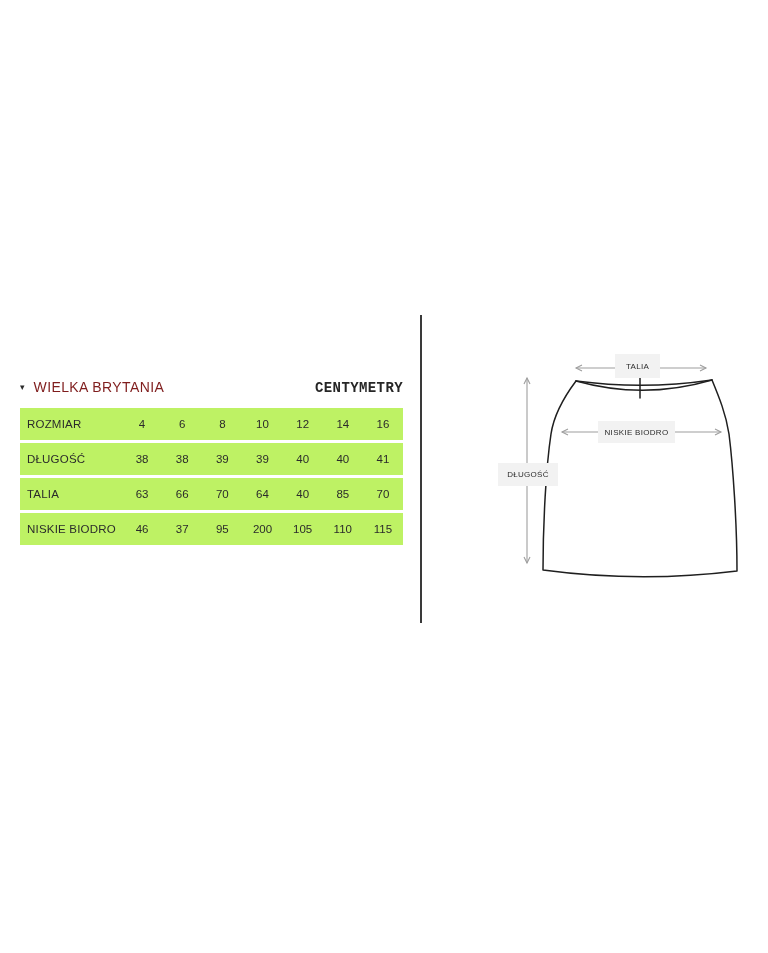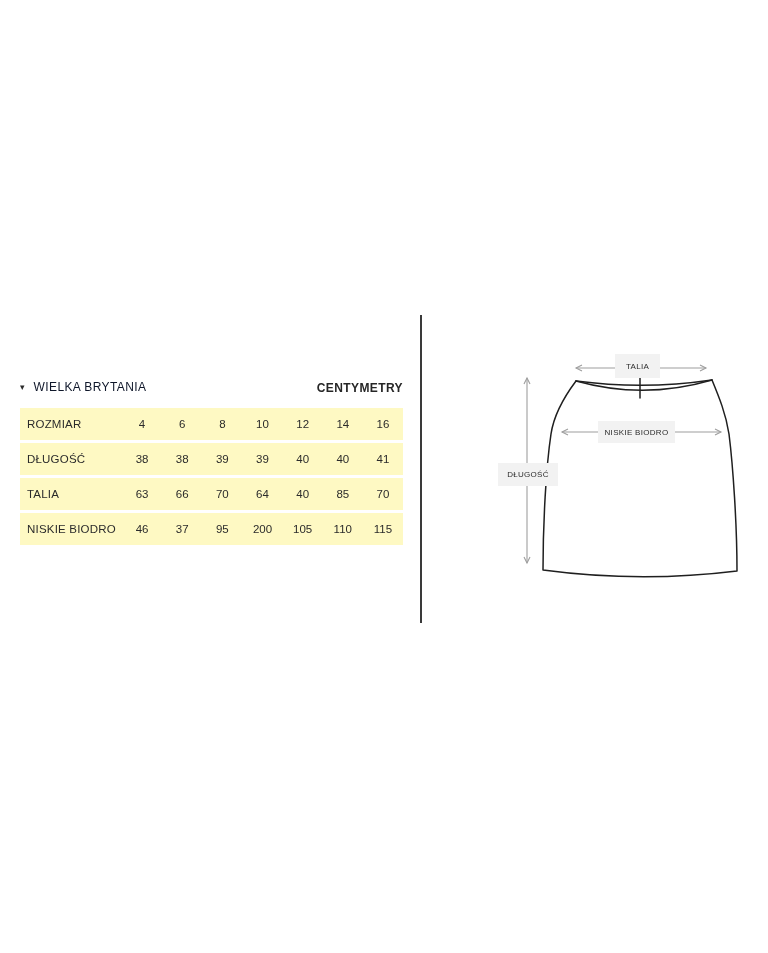--- a/index.html
+++ b/index.html
@@ -26,49 +26,50 @@
     align-items: center;
     cursor: pointer;
   }
   .caret {
     font-size: 9px;
     color: #2b2b2b;
     margin-right: 9px;
     line-height: 16px;
   }
   .region-label {
-    font-size: 12px;
+    font-size: 14px;
     letter-spacing: 0.4px;
-    color: #0f172a;
+    color: #7f1d1d;
     line-height: 16px;
   }
   .units {
     position: absolute;
     right: 365px;
     top: 381px;
-    font-size: 12px;
+    font-size: 14px;
     font-weight: bold;
     letter-spacing: 0.4px;
     color: #262626;
     line-height: 14px;
+    font-family: Liberation Mono, monospace;
   }
 
   
   .size-table {
     position: absolute;
     left: 20px;
     top: 408px;
     width: 383px;
   }
   .trow {
     display: flex;
     align-items: center;
     height: 32px;
     margin-bottom: 3px;
-    background: #fef9c3;
+    background: #bef264;
   }
   .tlabel {
     width: 102px;
     padding-left: 7px;
     font-size: 11.5px;
     letter-spacing: 0.2px;
     color: #2b2b2b;
     white-space: nowrap;
   }
   .tcell {

